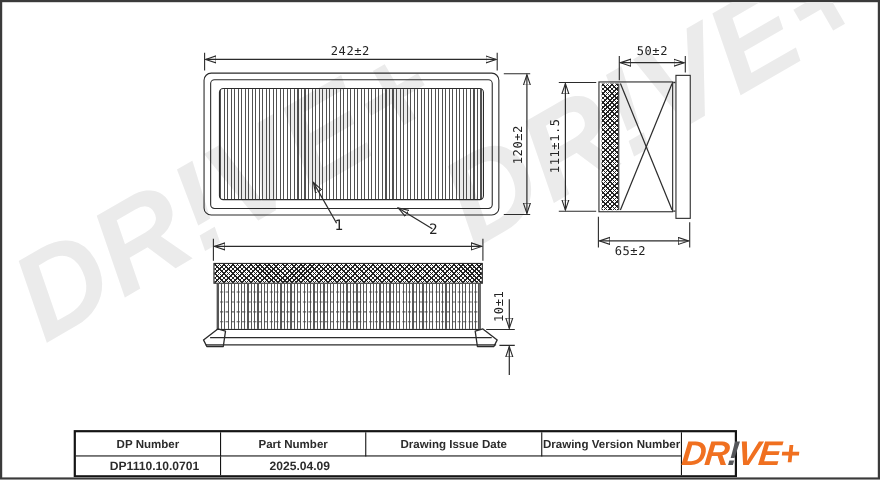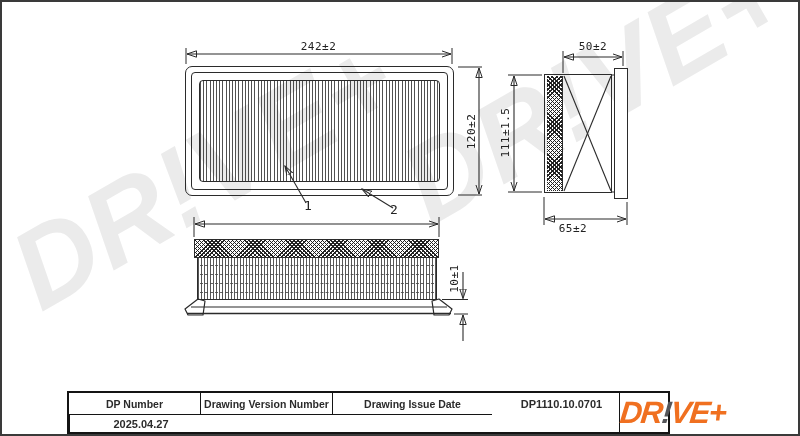--- a/index.html
+++ b/index.html
@@ -153,22 +153,23 @@
   <div class="dim rot" style="left:446px; top:123px; width:46px;">120±2</div>
   <div class="callout" style="left:302px; top:196px;">1</div>
   <div class="callout" style="left:388px; top:200px;">2</div>
   <div class="dim rot" style="left:432px; top:270px; width:40px;">10±1</div>
   <div class="dim" style="left:559px; top:38px; width:64px;">50±2</div>
   <div class="dim rot" style="left:475px; top:124px; width:56px;">111±1.5</div>
   <div class="dim" style="left:541px; top:220px; width:60px;">65±2</div>
 
   <div class="tb">
     <div class="cell hdr">DP Number</div>
+    <div class="cell hdr bl">Part Number</div>
+    <div class="cell hdr bl">Drawing Issue Date</div>
     <div class="cell hdr bl">Drawing Version Number</div>
-    <div class="cell hdr bl">Drawing Issue Date</div>
     <div class="cell logo-cell bl">
       <div class="logo"><span class="lg-o">DR</span><span class="lg-g">!</span><span class="lg-o">VE+</span></div>
     </div>
     <div class="cell val">DP1110.10.0701</div>
-    <div class="cell val bl">2025.04.27</div>
+    <div class="cell val bl">2025.04.09</div>
   </div>
 
 </div>
 
 </body></html>

